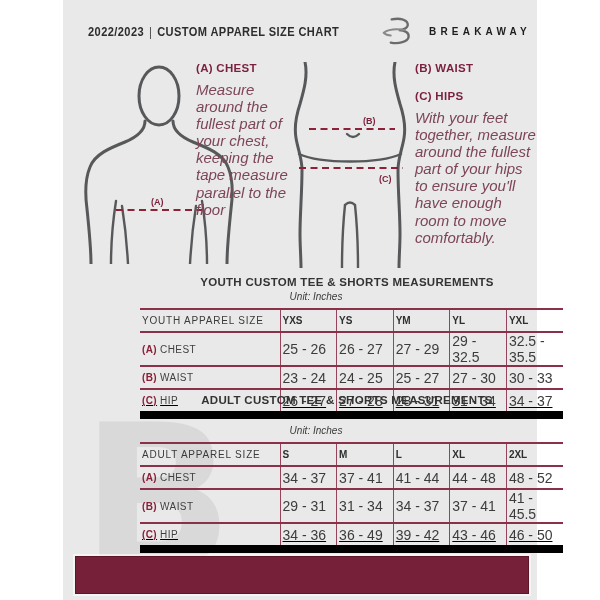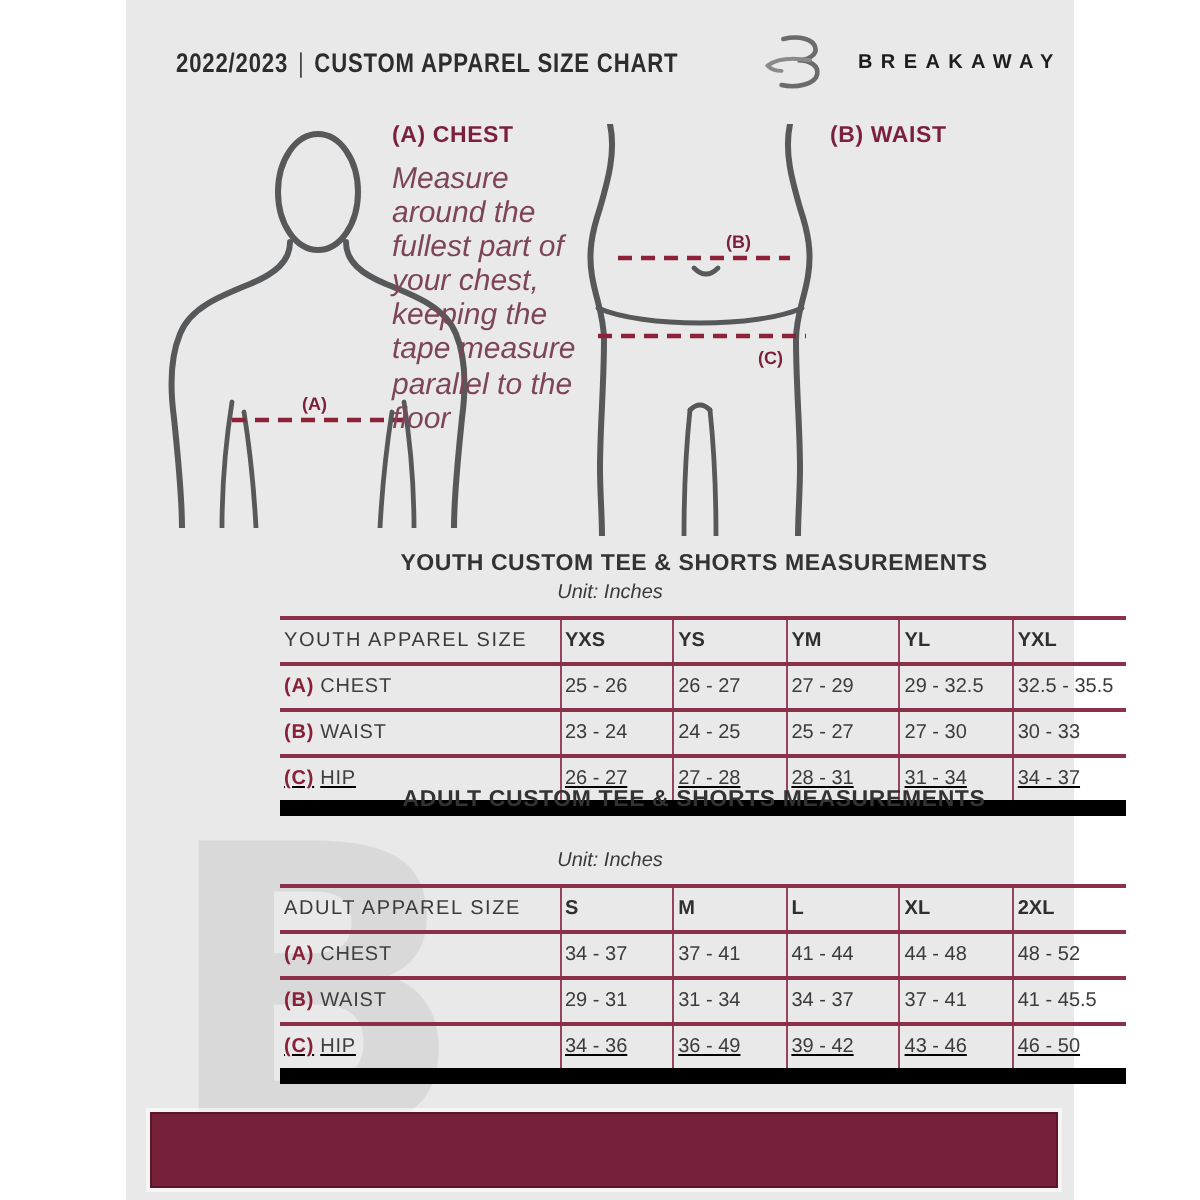--- a/index.html
+++ b/index.html
@@ -26,34 +26,34 @@
   
   .mcol{position:absolute;color:#7d4558;}
   .mcol-a{left:133px;top:62px;width:106px;}
   .mcol-bc{left:352px;top:62px;width:124px;}
   .mhead{font-size:11.5px;font-weight:bold;color:#7b1f3e;letter-spacing:.3px;margin:0 0 7px 0;}
   .mbody{font-size:15px;line-height:1.14;font-style:italic;margin:0;}
   .mblock{margin-bottom:16px;}
 
   
   .tbl-title{position:absolute;left:0;width:568px;text-align:center;font-size:11.5px;font-weight:bold;color:#333;letter-spacing:.3px;}
-  .tbl-unit{position:absolute;left:5px;width:474px;text-align:center;font-size:10px;font-style:italic;color:#3a3a3a;}
+  .tbl-unit{position:absolute;left:16px;width:474px;text-align:center;font-size:10px;font-style:italic;color:#3a3a3a;}
   .yt-title{top:276px;} .yt-unit{top:291px;}
   .at-title{top:394px;} .at-unit{top:425px;}
   table.sizes{position:absolute;left:37px;width:423px;border-collapse:collapse;table-layout:fixed;margin-left:40px;}
   .yt-table{top:308px;} .at-table{top:442px;}
   table.sizes td{height:21px;padding:0 2px;vertical-align:middle;}
   table.sizes tr{border-top:2px solid #8a3049;}
   table.sizes tr:last-child{border-bottom:8px solid #000000;text-decoration:underline;}
   table.sizes td + td{border-left:1.5px solid #95445b;text-align:left;}
   td.sizecell{font-size:10px;font-weight:bold;color:#2f2f2f;}
   td.sizelabel{font-size:10px;color:#3a3a3a;letter-spacing:.8px;padding-left:14px;}
   td.rowlabel{font-size:10px;color:#3f3f3f;letter-spacing:.4px;padding-left:14px;}
   td.rowlabel .pfx{color:#8a1f38;font-weight:bold;margin-right:3px;}
-  td.val{font-size:10px;color:#3c3c3c;}
+  td.val{font-size:14px;color:#3c3c3c;}
 
   
   .watermark{position:absolute;left:18px;top:398px;font-size:200px;font-weight:bold;line-height:1;
     font-family:"DejaVu Sans",sans-serif;color:rgba(120,120,120,.14);z-index:0;pointer-events:none;}
   .content{position:relative;z-index:1;}
   .footer-bar{position:absolute;left:12px;top:556px;width:452px;height:36px;background:#77203a;
     border:1px solid #5c1628;box-shadow:0 0 0 2px rgba(255,255,255,.55);}
 </style>
 </head>
 <body>
@@ -103,20 +103,22 @@
 
     <div class="mcol mcol-a">
       <p class="mhead">(A) CHEST</p>
       <p class="mbody">Measure around the fullest part of your chest, keeping the tape measure parallel to the floor</p>
     </div>
     <div class="mcol mcol-bc">
       <div class="mblock">
         <p class="mhead">(B) WAIST</p>
       </div>
       <div class="mblock">
+        <p class="mhead">(C) HIPS</p>
+        <p class="mbody">With your feet together, measure around the fullest part of your hips to ensure you'll have enough room to move comfortably.</p>
       </div>
     </div>
 
     <div class="tbl-title yt-title">YOUTH CUSTOM TEE &amp; SHORTS MEASUREMENTS</div>
     <div class="tbl-unit yt-unit">Unit: Inches</div>
     <table class="sizes yt-table">
       <colgroup>
           <col style="width:140px">
           <col>
           <col>

